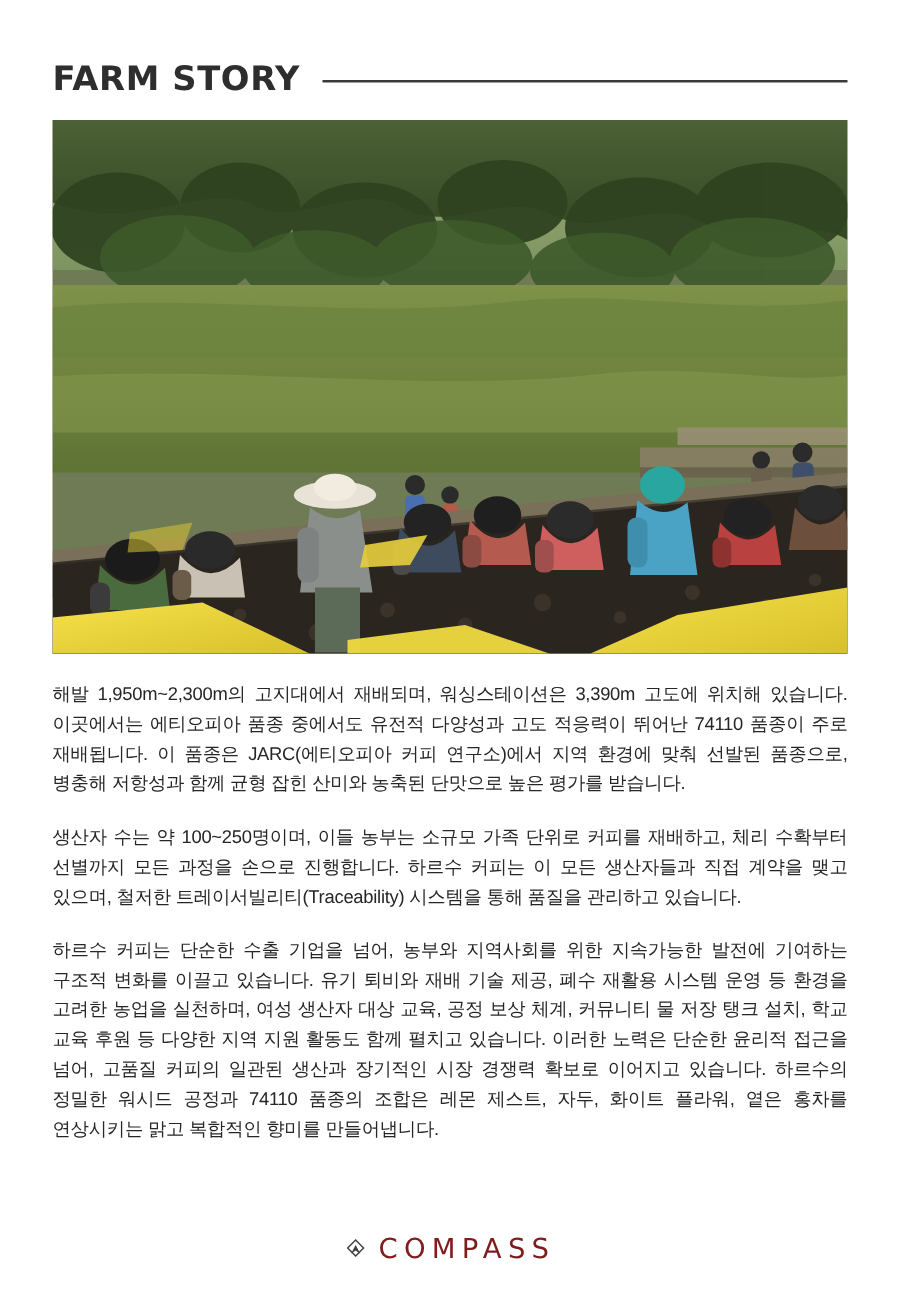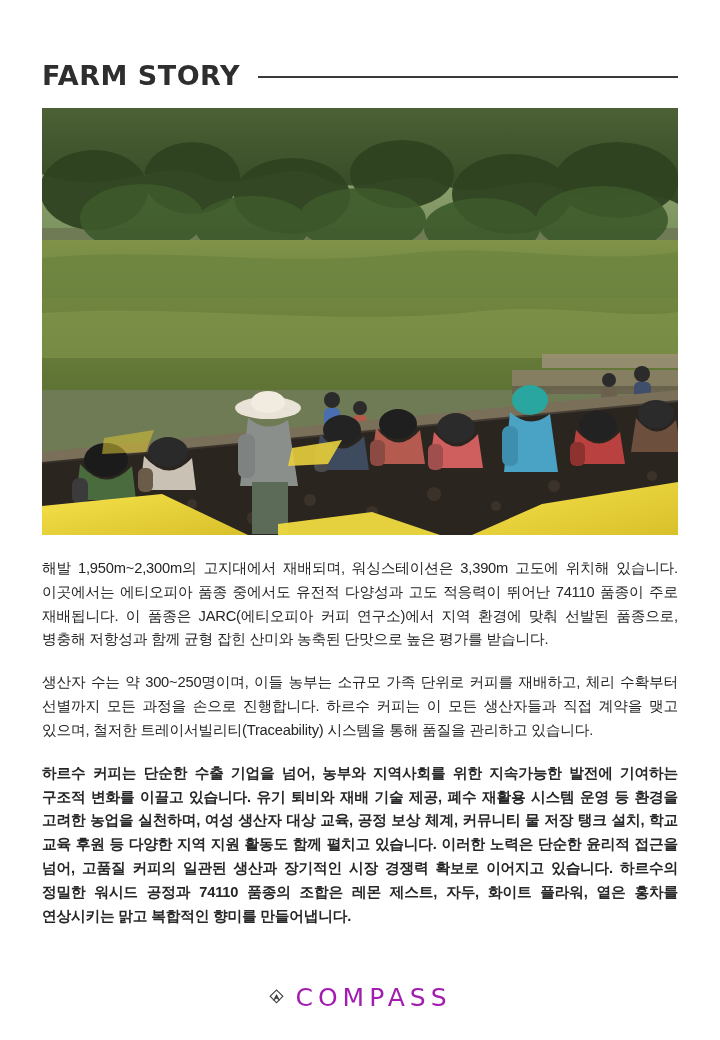--- a/index.html
+++ b/index.html
@@ -12,21 +12,21 @@
     background: #ffffff;
     font-family: "Liberation Sans", "DejaVu Sans", sans-serif;
     color: #1f1f1f;
     overflow: hidden;
   }
   .page {
     width: 720px;
     height: 1040px;
     position: relative;
     box-sizing: border-box;
-    padding: 16px 42px;
+    padding: 4px 42px;
   }
 
   
   .header {
     display: flex;
     align-items: center;
     height: 92px;
     padding-top: 26px;
     box-sizing: border-box;
   }
@@ -62,42 +62,42 @@
   }
   .para {
     font-size: 14.7px;
     line-height: 1.62;
     color: #262626;
     text-align: justify;
     margin: 0 0 19px 0;
     letter-spacing: -0.2px;
     word-break: keep-all;
   }
-  .para:last-child { margin-bottom: 0; font-weight: bold; }
+  .para:last-child { margin-bottom: 0; }
 
   
   .footer {
     position: absolute;
     left: 0;
     right: 0;
     bottom: 28px;
     display: flex;
     align-items: center;
     justify-content: center;
     gap: 10px;
   }
   .footer-mark {
     width: 17px;
     height: 17px;
     position: relative;
   }
   .footer-logo {
-    font-size: 25px;
+    font-size: 22px;
     letter-spacing: 5px;
-    color: #a21caf;
+    color: #7f1d1d;
     font-family: "DejaVu Sans", "Liberation Sans", sans-serif;
   }
 </style>
 </head>
 <body>
 
 <div class="page">
 
   <div class="header">
     <div class="header-title">FARM STORY</div>
@@ -256,21 +256,21 @@
       <path d="M0 398 L120 386 L206 427 L0 427 Z" fill="url(#tarp)"></path>
       <path d="M236 416 L330 404 L398 427 L236 427 Z" fill="#efd93f" opacity="0.95"></path>
       <path d="M430 427 L500 396 L636 374 L636 427 Z" fill="url(#tarp)"></path>
       <path d="M250 340 L300 332 L286 356 L246 358 Z" fill="#e8cf3c" opacity="0.9"></path>
       <path d="M62 330 L112 322 L104 344 L60 346 Z" fill="#d9c235" opacity="0.55"></path>
     </svg>
   </div>
 
   <div class="body-copy">
     <p class="para">해발 1,950m~2,300m의 고지대에서 재배되며, 워싱스테이션은 3,390m 고도에 위치해 있습니다. 이곳에서는 에티오피아 품종 중에서도 유전적 다양성과 고도 적응력이 뛰어난 74110 품종이 주로 재배됩니다. 이 품종은 JARC(에티오피아 커피 연구소)에서 지역 환경에 맞춰 선발된 품종으로, 병충해 저항성과 함께 균형 잡힌 산미와 농축된 단맛으로 높은 평가를 받습니다.</p>
-    <p class="para">생산자 수는 약 300~250명이며, 이들 농부는 소규모 가족 단위로 커피를 재배하고, 체리 수확부터 선별까지 모든 과정을 손으로 진행합니다. 하르수 커피는 이 모든 생산자들과 직접 계약을 맺고 있으며, 철저한 트레이서빌리티(Traceability) 시스템을 통해 품질을 관리하고 있습니다.</p>
+    <p class="para">생산자 수는 약 100~250명이며, 이들 농부는 소규모 가족 단위로 커피를 재배하고, 체리 수확부터 선별까지 모든 과정을 손으로 진행합니다. 하르수 커피는 이 모든 생산자들과 직접 계약을 맺고 있으며, 철저한 트레이서빌리티(Traceability) 시스템을 통해 품질을 관리하고 있습니다.</p>
     <p class="para">하르수 커피는 단순한 수출 기업을 넘어, 농부와 지역사회를 위한 지속가능한 발전에 기여하는 구조적 변화를 이끌고 있습니다. 유기 퇴비와 재배 기술 제공, 폐수 재활용 시스템 운영 등 환경을 고려한 농업을 실천하며, 여성 생산자 대상 교육, 공정 보상 체계, 커뮤니티 물 저장 탱크 설치, 학교 교육 후원 등 다양한 지역 지원 활동도 함께 펼치고 있습니다. 이러한 노력은 단순한 윤리적 접근을 넘어, 고품질 커피의 일관된 생산과 장기적인 시장 경쟁력 확보로 이어지고 있습니다. 하르수의 정밀한 워시드 공정과 74110 품종의 조합은 레몬 제스트, 자두, 화이트 플라워, 옅은 홍차를 연상시키는 맑고 복합적인 향미를 만들어냅니다.</p>
   </div>
 
   <div class="footer">
     <span class="footer-mark">
       <svg width="17" height="17" viewBox="0 0 17 17" xmlns="http://www.w3.org/2000/svg">
         <rect x="8.5" y="1" width="9" height="9" transform="rotate(45 8.5 1)" fill="none" stroke="#3d3d3d" stroke-width="1.1"></rect>
         <path d="M4.8 12 L8.5 5 L12.2 12 L8.5 9.4 Z" fill="#3d3d3d"></path>
       </svg>
     </span>

